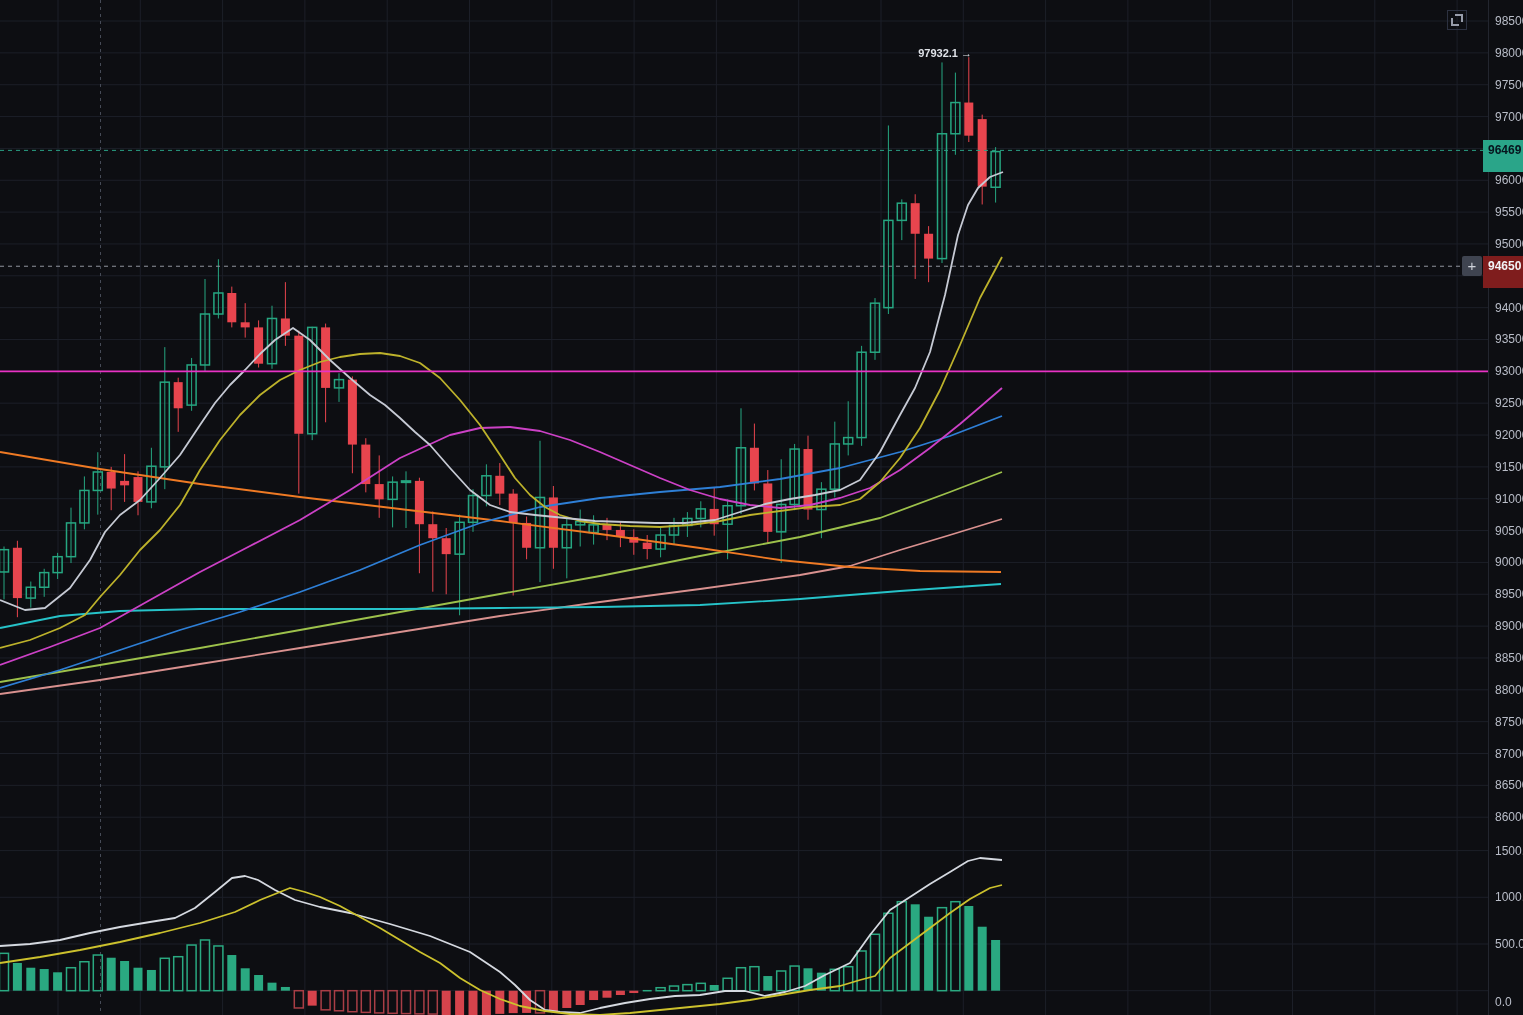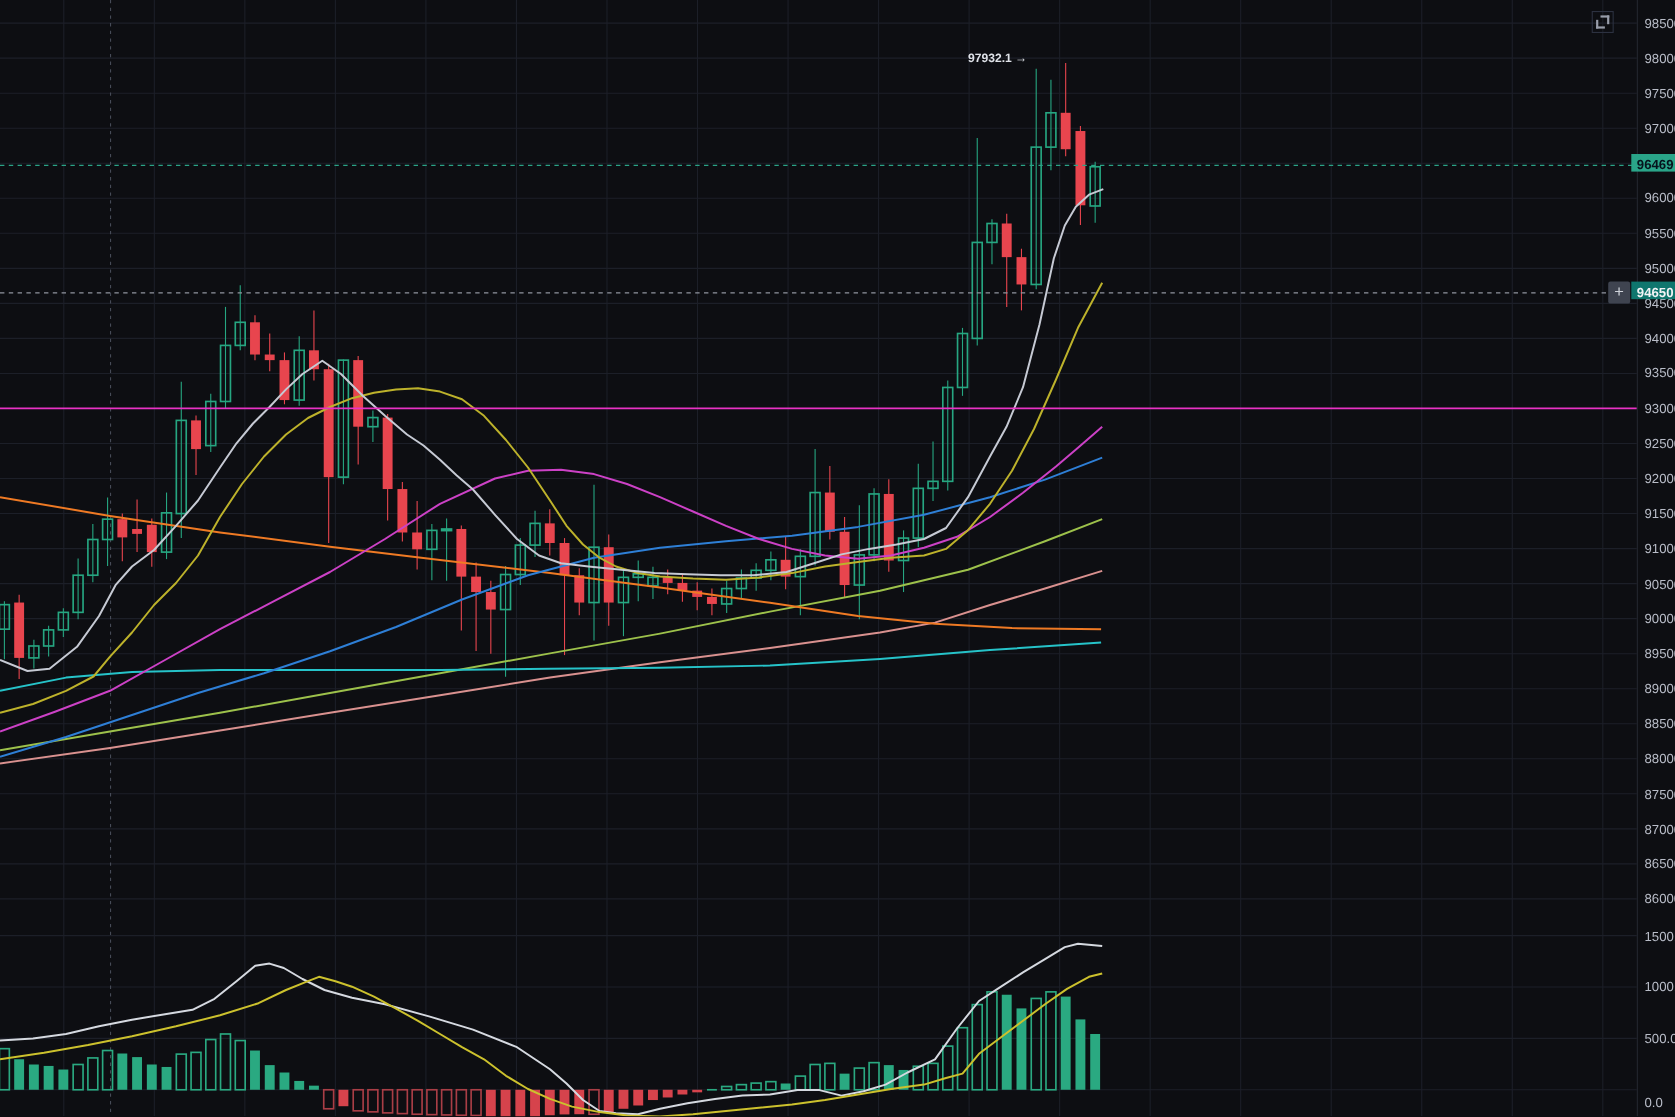--- a/index.html
+++ b/index.html
@@ -3,30 +3,30 @@
 <meta charset="utf-8">
 <style>
   html,body{margin:0;padding:0;background:#0d0e12;}
   #stage{position:relative;width:1523px;height:1015px;overflow:hidden;
          font-family:"Liberation Sans",sans-serif;background:#0d0e12;}
   #chart-svg{position:absolute;left:0;top:0;}
   
   #price-axis{position:absolute;left:1488px;top:0;width:35px;height:1015px;
               border-left:1px solid #23262f;}
   .tick{position:absolute;left:6px;white-space:nowrap;font-size:12px;color:#b9bdc8;}
-  .plabel{position:absolute;left:1483px;width:41px;height:16px;line-height:20px;
+  .plabel{position:absolute;left:1483px;width:41px;height:32px;line-height:20px;
           font-size:12px;font-weight:bold;padding-left:5px;box-sizing:border-box;
           white-space:nowrap;overflow:hidden;z-index:6;}
   #cur-price{top:140px;background:#2aa589;color:#06141d;}
-  #level-price{top:256px;background:#0f766e;color:#f2f3f6;}
+  #level-price{top:256px;background:#7f1d1d;color:#f2f3f6;}
   #plus-btn{position:absolute;left:1462px;top:256px;width:20px;height:20px;
             background:#3f4450;border-radius:2px;color:#cfd3da;font-size:15px;
             line-height:19px;text-align:center;z-index:6;cursor:pointer;}
   
-  #high-note{position:absolute;left:880px;top:47px;width:92px;
+  #high-note{position:absolute;left:880px;top:47px;width:92px;text-align:right;
              font-size:11px;font-weight:bold;color:#dfe2e8;z-index:5;}
   
   #restore{position:absolute;left:1447px;top:10px;width:20px;height:20px;
            border:1px solid #2c3140;box-sizing:border-box;z-index:6;cursor:pointer;}
   #restore .tr{position:absolute;top:3px;right:3px;width:6px;height:6px;
                border-top:2px solid #989daa;border-right:2px solid #989daa;}
   #restore .bl{position:absolute;bottom:3px;left:3px;width:6px;height:6px;
                border-bottom:2px solid #989daa;border-left:2px solid #989daa;}
 </style>
 </head>

